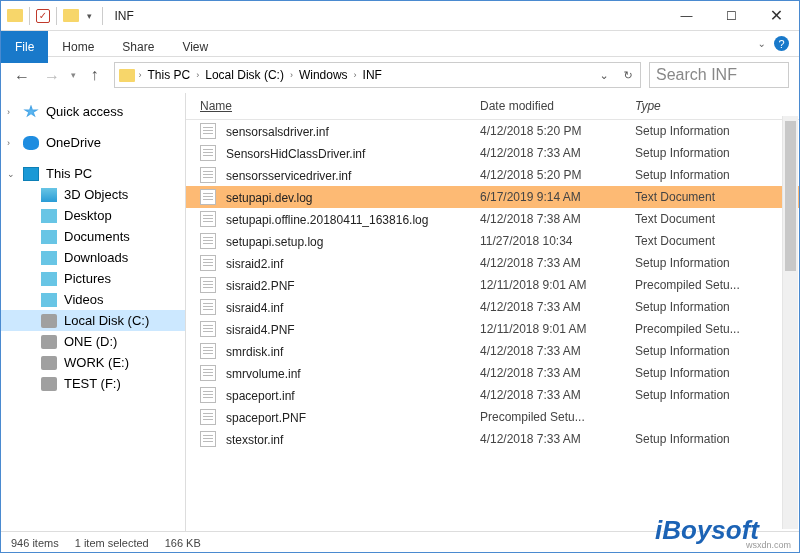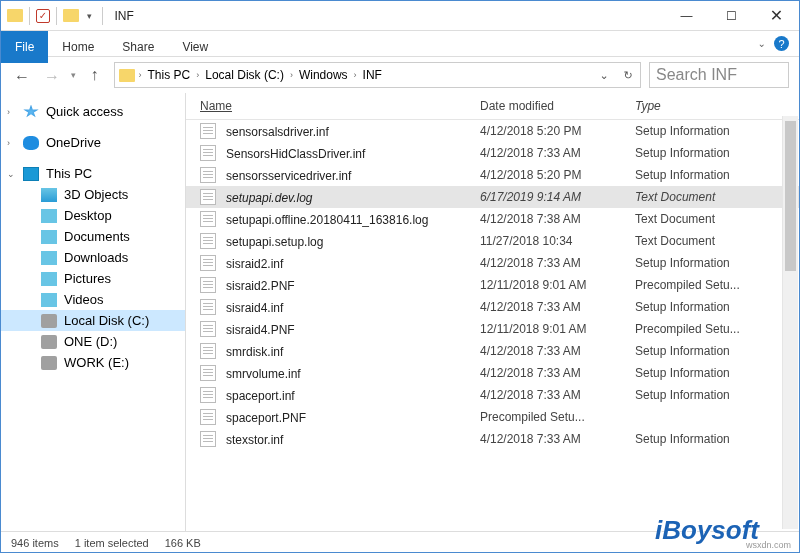--- a/index.html
+++ b/index.html
@@ -47,21 +47,21 @@
 .ico-folderlike{background:#68c5e5;}
 .side-spacer{height:10px;}
 .files { flex:1; display:flex; flex-direction:column; overflow:hidden;}
 .files-header { display:flex; font-size:12px; color:#444; border-bottom:1px solid #e5e5e5; padding:6px 0 6px 14px;}
 .files-header div{ display:flex; align-items:center;}
 .col-name{width:280px;text-decoration:underline;}
 .col-date{width:155px;}
 .col-type{flex:1;font-style:italic;}
 .files-list{flex:1; overflow:hidden;}
 .file-row{display:flex; padding:3px 0 3px 14px; font-size:12px; color:#222; align-items:center;}
-.file-row.sel{background:#e5e5e5;font-style:italic;}
+.file-row.sel{background:#fdba74;}
 .file-row .fn{width:280px; display:flex; align-items:flex-end; gap:10px;}
 .file-row .fd{width:155px; color:#444;}
 .file-row .ft{flex:1; color:#444; white-space:nowrap; overflow:hidden; text-overflow:ellipsis; padding-right:8px;}
 .file-ico{width:16px;height:16px;border:1px solid #bbb;background:#fff;flex-shrink:0; position:relative;}
 .file-ico::after{content:"";position:absolute;left:2px;right:2px;top:3px;height:1px;background:#bbb;box-shadow:0 3px 0 #bbb,0 6px 0 #bbb;}
 .statusbar{height:22px;border-top:1px solid #ddd;display:flex;align-items:center;font-size:11px;color:#444;padding:0 10px; gap:16px; background:#fff;}
 .scroll-v{position:absolute;right:1px;top:115px;width:16px;bottom:23px;background:#f0f0f0;border-left:1px solid #e5e5e5;}
 .scroll-v .thumb{position:absolute;left:2px;right:2px;top:5px;height:150px;background:#c8c8c8;}
 .watermark{position:absolute;right:8px;bottom:2px;font-size:9px;color:#999;}
 .logo{position:absolute;right:40px;bottom:6px;font-weight:bold;font-style:italic;font-size:26px;color:#1c63b5;text-shadow:1px 1px 0 #fff;}
@@ -169,20 +169,24 @@
         <span>Local Disk (C:)</span>
       </div>
     <div class="side-item sub">
         <span class="side-ico ico-drive"></span>
         <span>ONE (D:)</span>
       </div>
     <div class="side-item sub">
         <span class="side-ico ico-drive"></span>
         <span>WORK (E:)</span>
       </div>
+    <div class="side-item sub">
+        <span class="side-ico ico-drive"></span>
+        <span>TEST (F:)</span>
+      </div>
   </div>
 
   <div class="files">
     <div class="files-header">
       <div class="col-name">Name</div>
       <div class="col-date">Date modified</div>
       <div class="col-type">Type</div>
     </div>
     <div class="files-list" id="files-list">
         <div class="file-row">

